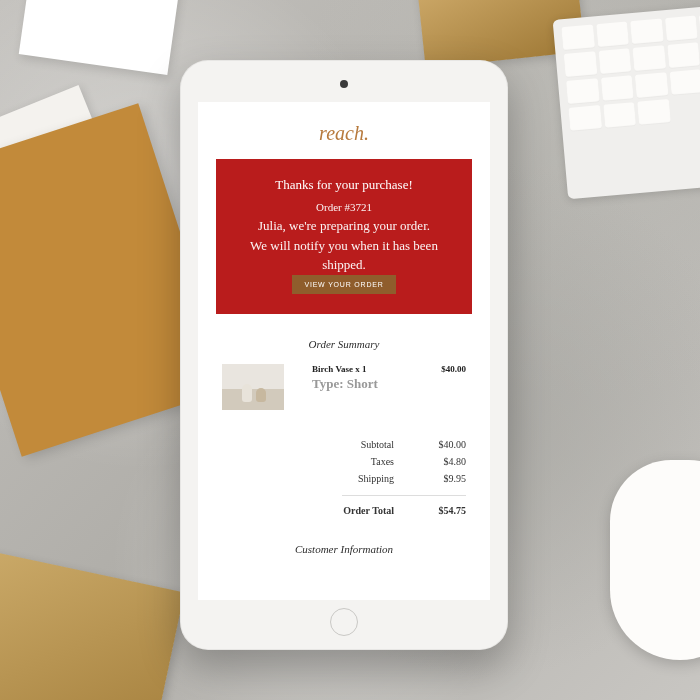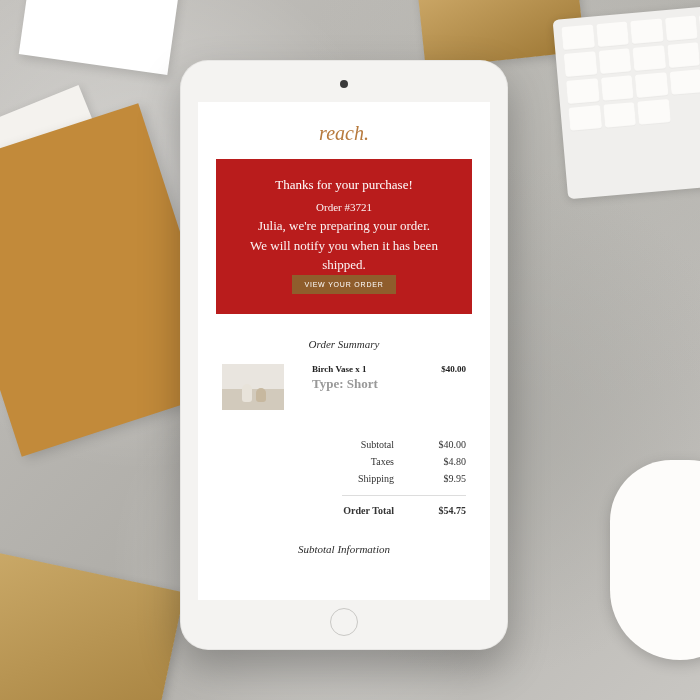--- a/index.html
+++ b/index.html
@@ -240,17 +240,17 @@
         <span class="lbl">Shipping</span>
         <span class="val">$9.95</span>
       </div>
       <div class="totals-rule"></div>
       <div class="totals-row total">
         <span class="lbl">Order Total</span>
         <span class="val">$54.75</span>
       </div>
     </div>
 
-    <div class="section-title">Subtotal Information</div>
+    <div class="section-title">Customer Information</div>
 
   </div>
   <div class="tablet-home"></div>
 </div>
 
 </body></html>

